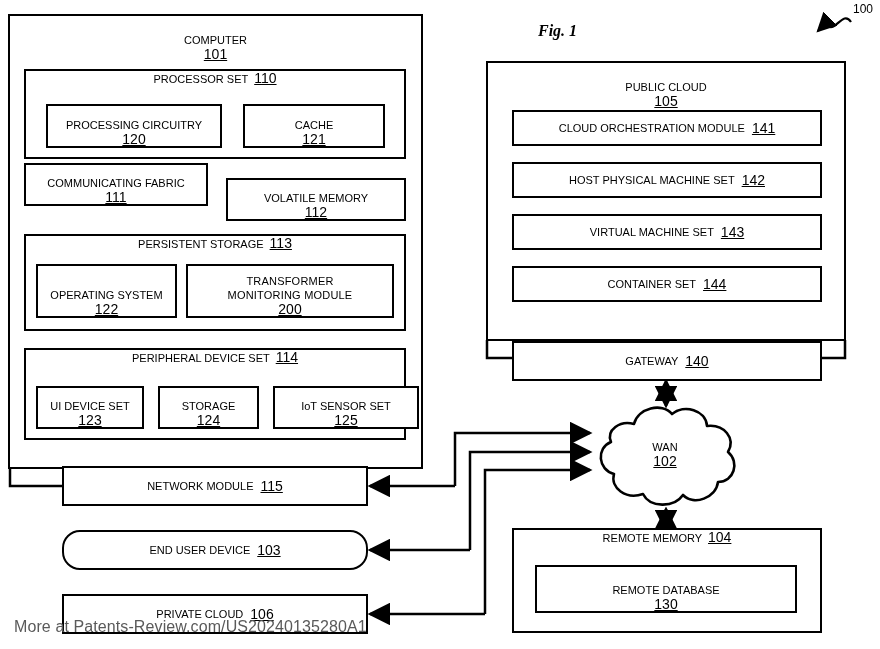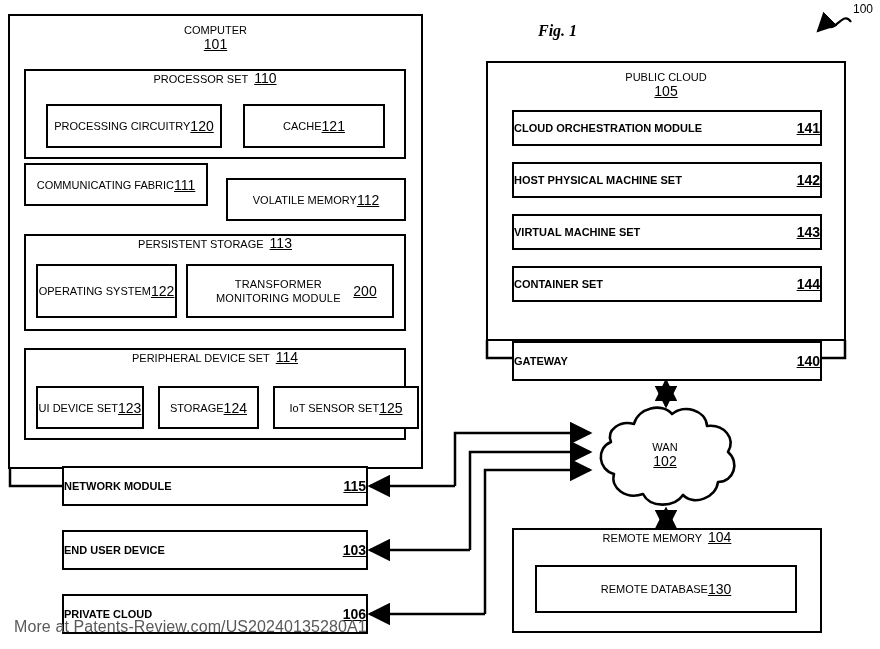--- a/index.html
+++ b/index.html
@@ -50,44 +50,44 @@
     text-align: center;
     font-size: 11px;
     line-height: 14px;
   }
   .hdr .num { margin-left: 6px; }
   .hdr-stack {
     width: 100%;
     text-align: center;
     font-size: 11px;
     line-height: 14px;
-    padding-top: 7px;
+    padding-top: 17px;
   }
   .hdr-stack .num { display: block; margin-left: 0; }
 
   
   .leaf-center {
+    position: absolute;
+    top: 0; left: 0; right: 0; bottom: 0;
+    display: flex;
+    flex-direction: column;
+    align-items: center;
+    justify-content: flex-end;
+    text-align: center;
+    font-size: 11px;
+    line-height: 14px;
+  }
+  .leaf-inline {
     position: absolute;
     top: 0; left: 0; right: 0; bottom: 0;
     display: flex;
     align-items: center;
     justify-content: center;
     text-align: center;
     font-size: 11px;
-    line-height: 14px;
-  }
-  .leaf-inline {
-    position: absolute;
-    top: 0; left: 0; right: 0; bottom: 0;
-    display: flex;
-    align-items: center;
-    justify-content: space-between;
-    text-align: center;
-    font-size: 11px;
-    font-weight: bold;
   }
   .leaf-inline .num { margin-left: 7px; }
 
   
   #fig-caption {
     position: absolute;
     left: 538px;
     top: 22px;
     font-family: "Liberation Serif", serif;
     font-style: italic;
@@ -263,21 +263,21 @@
     </div>
   </div>
 
   <div class="box" style="left:62px; top:466px; width:306px; height:40px;">
     <div class="leaf-inline">
       <span>NETWORK MODULE</span>
         <span class="num">115</span>
     </div>
   </div>
 
-  <div class="box" style="left:62px; top:530px; width:306px; height:40px;">
+  <div class="box" style="left:62px; top:530px; width:306px; height:40px;border-radius:18px;">
     <div class="leaf-inline">
       <span>END USER DEVICE</span>
         <span class="num">103</span>
     </div>
   </div>
 
   <div class="box" style="left:62px; top:594px; width:306px; height:40px;">
     <div class="leaf-inline">
       <span>PRIVATE CLOUD</span>
         <span class="num">106</span>

